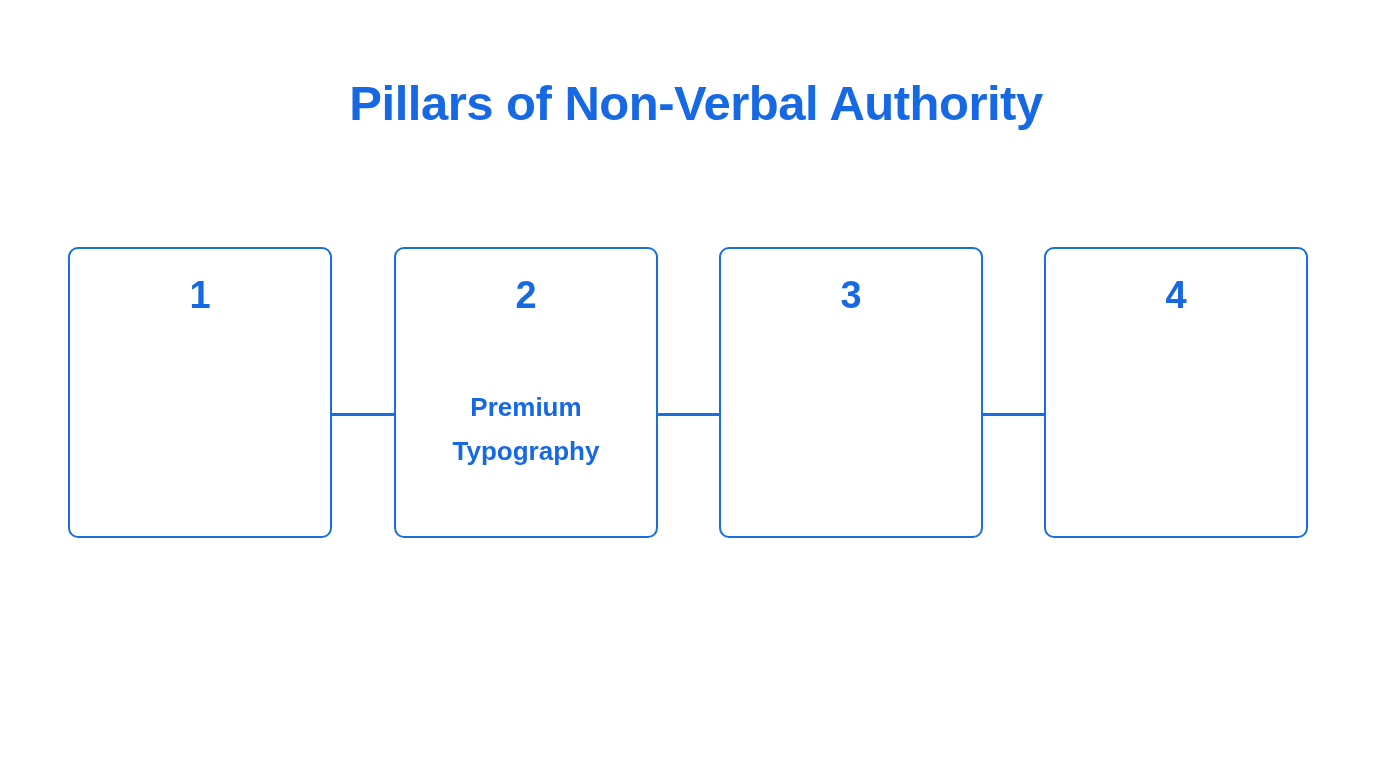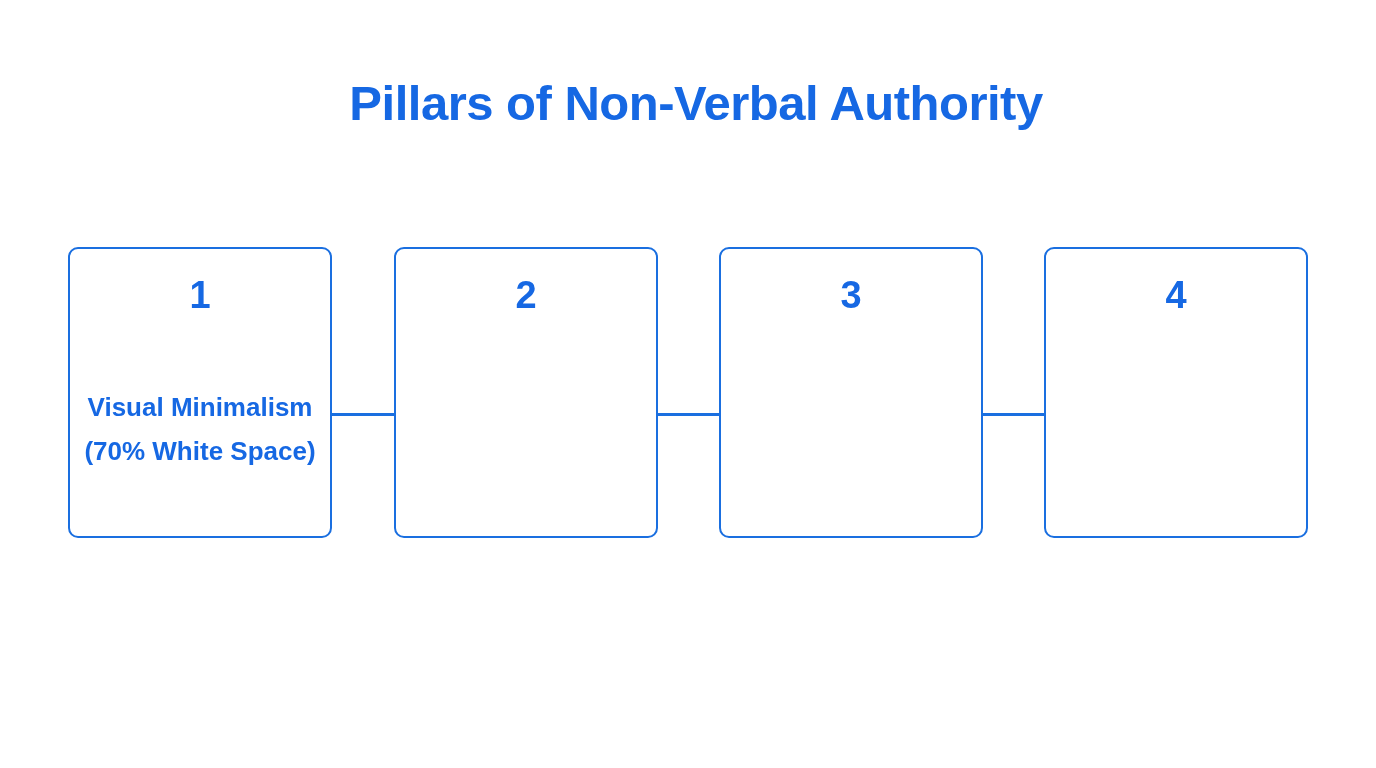--- a/index.html
+++ b/index.html
@@ -100,29 +100,29 @@
 <body>
 
 <div class="slide">
 
   <div class="slide-title">Pillars of Non-Verbal Authority</div>
 
   <div class="flow">
 
     <div class="card card-0">
       <div class="card-number">1</div>
-      <div class="card-label">
-        <span>Visual Minimalism (70% White Space)</span>
-      </div>
     </div>
 
     <div class="connector connector-0"></div>
 
     <div class="card card-1">
       <div class="card-number">2</div>
+      <div class="card-label">
+        <span>Premium Typography</span>
+      </div>
     </div>
 
     <div class="connector connector-1"></div>
 
     <div class="card card-2">
       <div class="card-number">3</div>
     </div>
 
     <div class="connector connector-2"></div>
 

